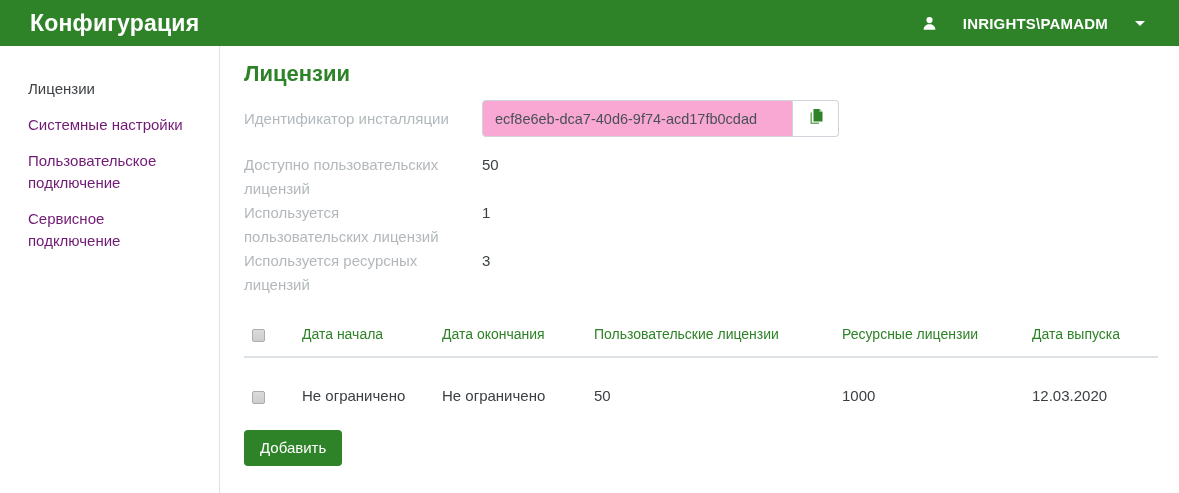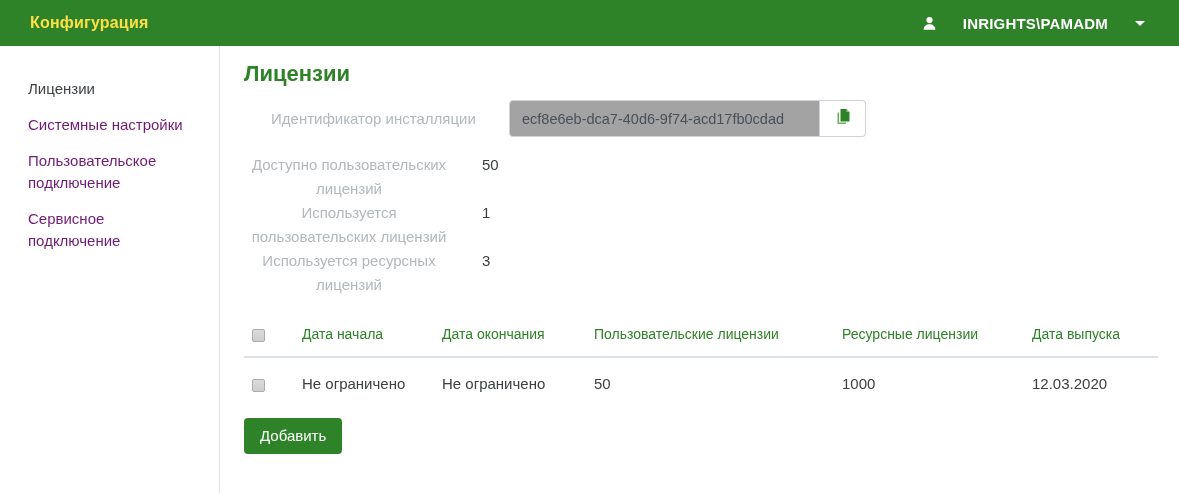--- a/index.html
+++ b/index.html
@@ -13,22 +13,22 @@
   
   .app-header {
     height: 46px;
     background: #2e8227;
     display: flex;
     align-items: center;
     justify-content: space-between;
     padding: 0 34px 0 30px;
   }
   .app-title {
-    color: #fde047;
-    font-size: 16px;
+    color: #ffffff;
+    font-size: 23px;
     font-weight: 600;
     letter-spacing: .2px;
   }
   .user-menu {
     display: flex;
     align-items: center;
     gap: 25px;
     color: #ffffff;
     cursor: pointer;
   }
@@ -78,31 +78,30 @@
     display: flex;
     align-items: center;
     margin-top: 11px;
   }
   .field-label {
     width: 238px;
     padding-right: 28px;
     font-size: 15px;
     line-height: 24px;
     color: #b2b8bc;
-    margin-left: 27px;
   }
   .input-group {
     display: flex;
     width: 357px;
     height: 37px;
   }
   .id-input {
     flex: 1;
     min-width: 0;
-    background: #a3a3a3;
+    background: #f9a8d4;
     border: 1px solid #ced4da;
     border-radius: 4px 0 0 4px;
     padding: 0 12px;
     font-family: "Liberation Sans", sans-serif;
     font-size: 14.5px;
     color: #495057;
     outline: none;
   }
   .copy-btn {
     width: 46px;
@@ -111,21 +110,21 @@
     border-left: none;
     border-radius: 0 4px 4px 0;
     display: flex;
     align-items: center;
     justify-content: center;
     cursor: pointer;
   }
 
   
   .stats { margin-top: 16px; }
-  .stat-row { display: flex; text-align: center; }
+  .stat-row { display: flex; }
   .stat-label {
     width: 238px;
     padding-right: 28px;
     font-size: 15px;
     line-height: 24px;
     color: #b2b8bc;
   }
   .stat-value {
     font-size: 15px;
     line-height: 24px;
@@ -145,21 +144,21 @@
     font-weight: 400;
     color: #2e8227;
     padding: 12px 8px;
     line-height: 20px;
     border-bottom: 2px solid #dde2e6;
     vertical-align: middle;
   }
   .lic-table td {
     font-size: 15px;
     color: #3c4043;
-    padding: 16px 8px 24px;
+    padding: 28px 8px 24px;
     line-height: 20px;
     vertical-align: top;
   }
   .checkbox {
     display: inline-block;
     width: 13px;
     height: 13px;
     background: linear-gradient(#dcdcdc, #cdcdcd);
     border: 1px solid #adadad;
     border-radius: 2px;

